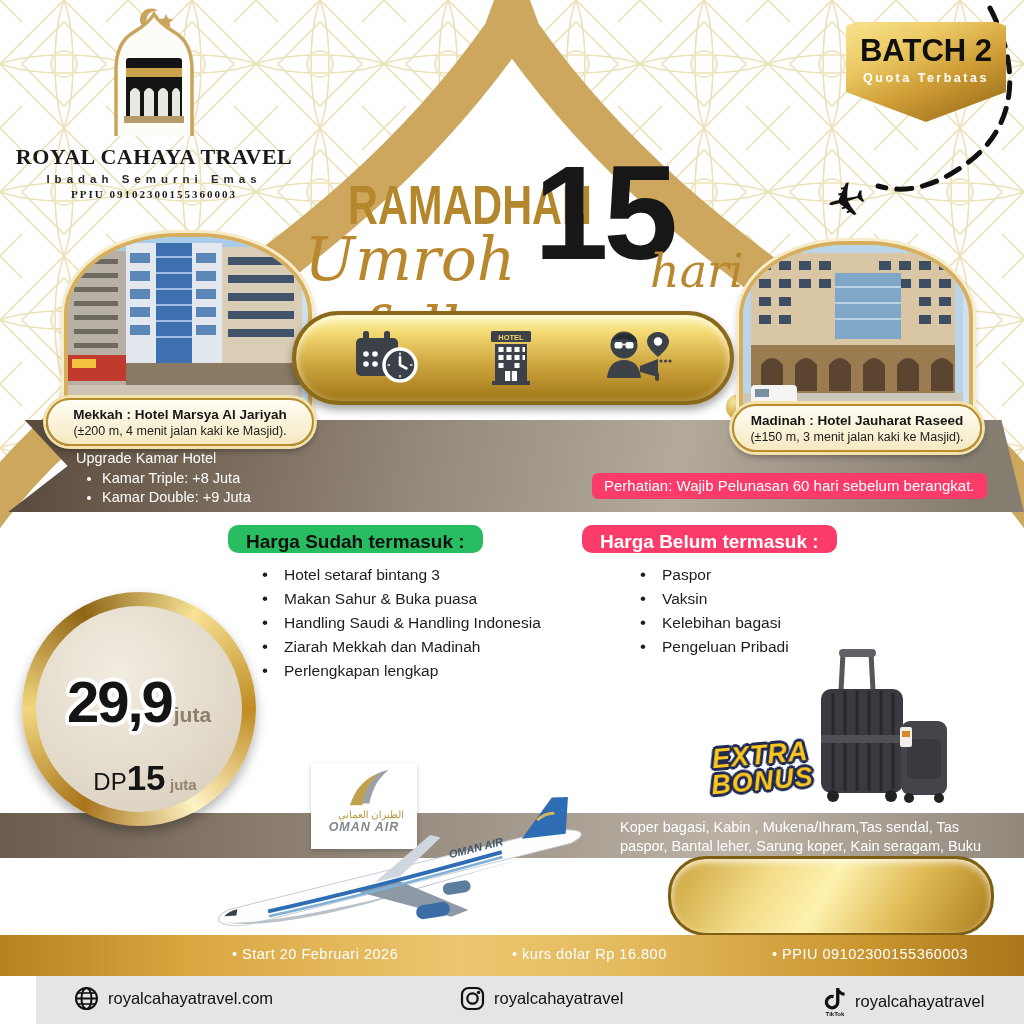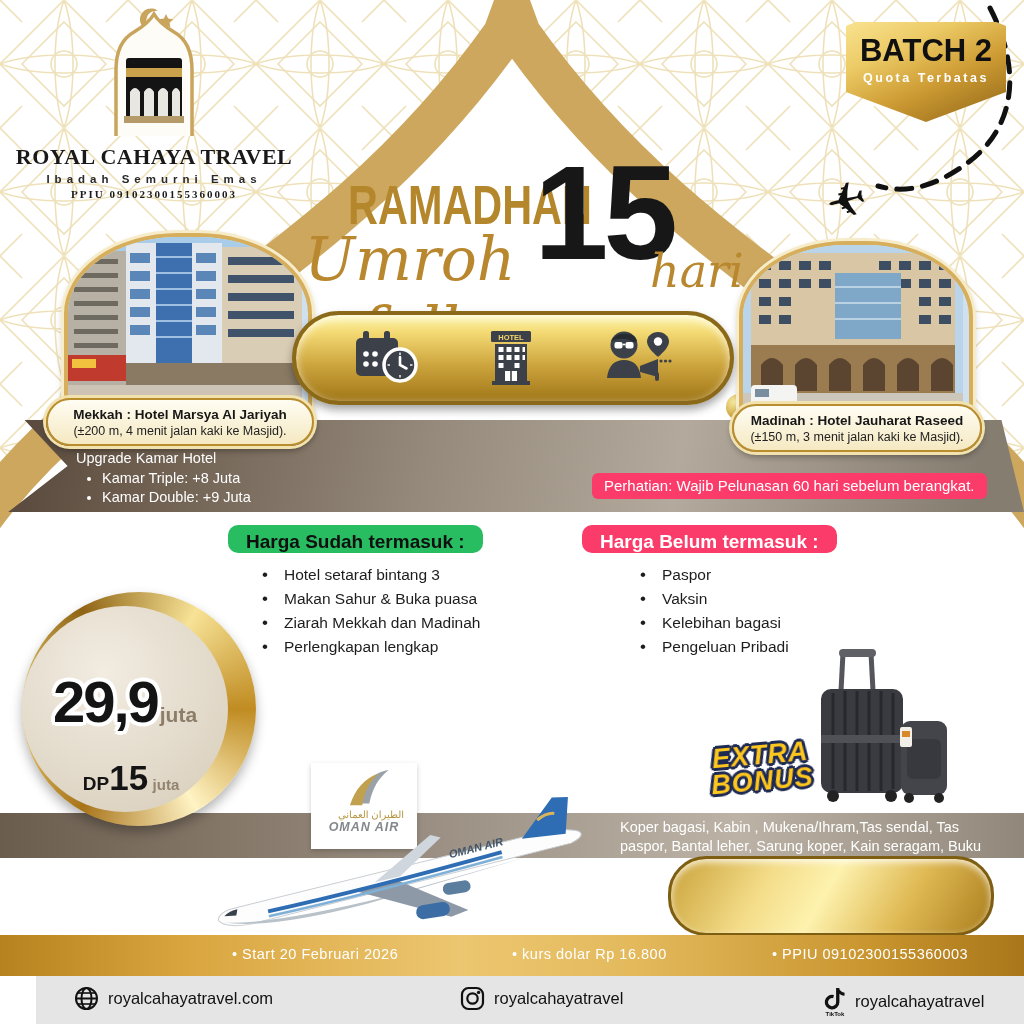--- a/index.html
+++ b/index.html
@@ -76,28 +76,28 @@
   .badge.pink{left:582px;top:525px;background:#fb3b69;color:#fff;}
   .plist{z-index:2;margin:0;padding:0;list-style:none;font-size:15.5px;color:#1d1d1d;}
   .plist li{margin-bottom:6px;padding-left:22px;position:relative;}
   .plist li::before{content:"•";position:absolute;left:0;top:-1px;font-size:17px;}
   .plist.inc{left:262px;top:566px;}
   .plist.exc{left:640px;top:566px;}
 
   
   .circle{left:22px;top:592px;width:234px;height:234px;border-radius:50%;z-index:2;
           background:conic-gradient(from 30deg,#f7e296,#c08c22,#fff3c4,#a8741a,#f2d77f,#8f6414,#f7e296);
-          box-shadow:0 6px 12px rgba(0,0,0,.3);display:flex;align-items:center;}
+          box-shadow:0 6px 12px rgba(0,0,0,.3);display:flex;align-items:center;justify-content:center;}
   .circle-in{width:206px;height:206px;border-radius:50%;background:radial-gradient(circle at 40% 32%,#f2ece1,#ddd4c3 75%,#cfc5b2);
              text-align:center;position:relative;}
   .amount{position:absolute;left:0;right:0;top:62px;font-size:58px;font-weight:900;color:#141414;letter-spacing:-2px;
           text-shadow:-4px 0 0 #fff,4px 0 0 #fff,0 -4px 0 #fff,0 4px 0 #fff,-3px -3px 0 #fff,3px -3px 0 #fff,-3px 3px 0 #fff,3px 3px 0 #fff;}
   .amount .unit{font-size:21px;font-weight:bold;color:#8d7e6a;letter-spacing:0;text-shadow:none;margin-left:2px;}
   .dp{position:absolute;left:0;right:0;top:152px;color:#141414;}
-  .dp .dpl{font-size:19px;font-weight:700;margin-left:12px;}
+  .dp .dpl{font-size:24px;font-weight:400;margin-left:12px;}
   .dp .dpn{font-size:35px;font-weight:900;}
   .dp .dpu{font-size:15px;font-weight:bold;color:#93846f;}
 
   
   .oman-card{left:311px;top:763px;width:106px;height:86px;background:#fff;z-index:2;text-align:center;
              box-shadow:0 2px 5px rgba(0,0,0,.2);}
   .oman-ar{font-size:10px;color:#b6953f;margin-top:-2px;padding-left:14px;}
   .oman-en{font-size:12.5px;font-weight:bold;font-style:italic;color:#83888d;letter-spacing:1px;}
   .plane{left:205px;top:818px;z-index:2;transform:rotate(-9deg);}
 
@@ -385,20 +385,21 @@
   </div>
   <div class="abs caption right">
     <div class="cap-name">Madinah : Hotel Jauharat Raseed</div>
     <div class="cap-dist">(±150 m, 3 menit jalan kaki ke Masjid).</div>
   </div>
 
   <div class="abs badge green">Harga Sudah termasuk :</div>
   <ul class="abs plist inc">
     <li>Hotel setaraf bintang 3</li>
     <li>Makan Sahur &amp; Buka puasa</li>
+    <li>Handling Saudi &amp; Handling Indonesia</li>
     <li>Ziarah Mekkah dan Madinah</li>
     <li>Perlengkapan lengkap</li>
   </ul>
   <div class="abs badge pink">Harga Belum termasuk :</div>
   <ul class="abs plist exc">
     <li>Paspor</li>
     <li>Vaksin</li>
     <li>Kelebihan bagasi</li>
     <li>Pengeluan Pribadi</li>
   </ul>

